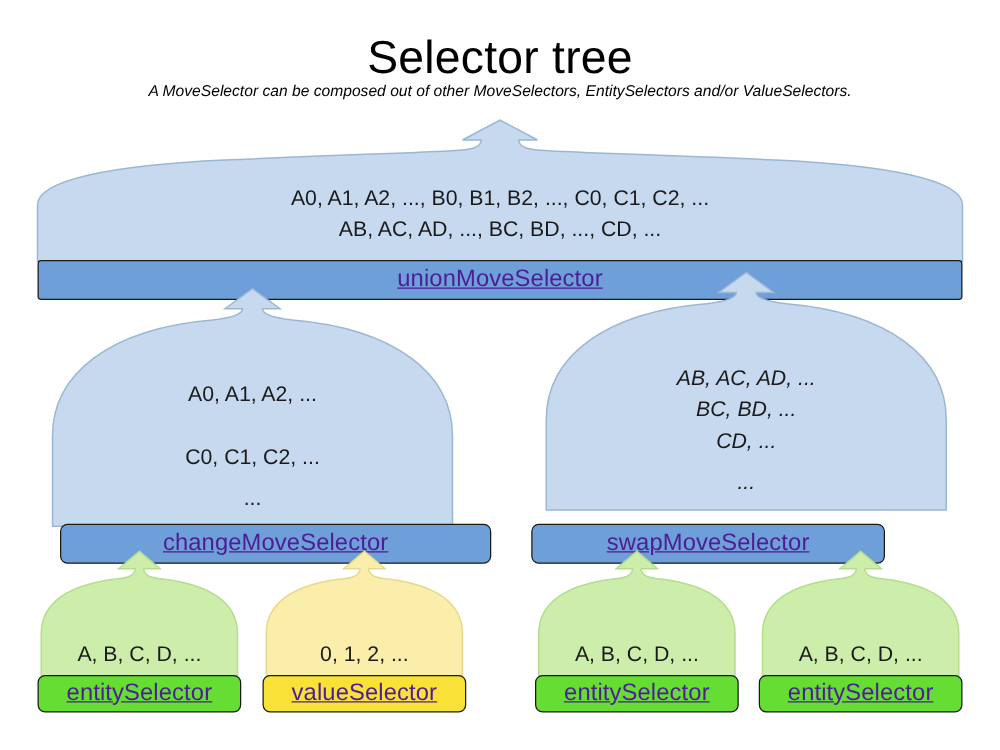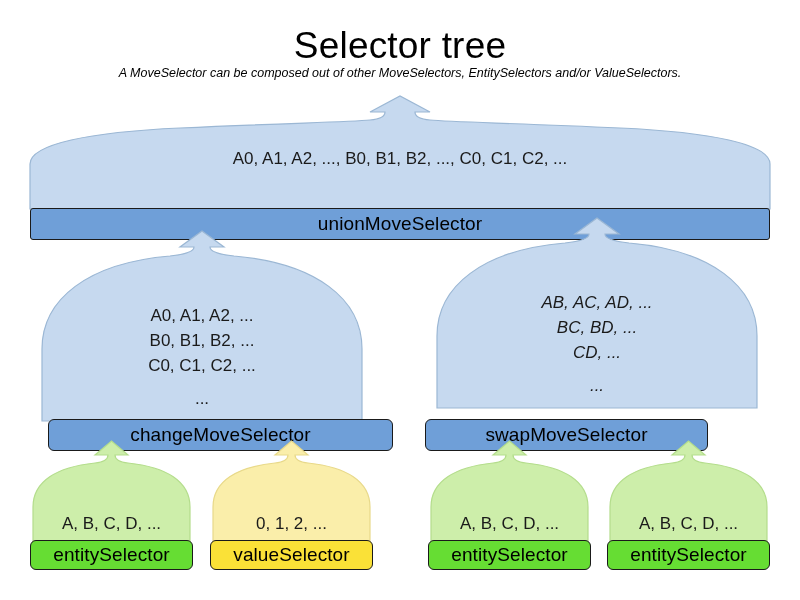--- a/index.html
+++ b/index.html
@@ -70,22 +70,23 @@
   }
   .label-bar {
     position: absolute;
     box-sizing: border-box;
     border: 1.3px solid #1a1a1a;
     border-radius: 6px;
     display: flex;
     align-items: center;
     justify-content: center;
     font-size: 19px;
-    color: #000000;
+    color: #4c1d95;
     letter-spacing: 0.1px;
+    text-decoration: underline;
   }
   .label-bar.square {
     border-radius: 3px;
   }
 </style>
 </head>
 <body>
 
 <div id="diagram-title">Selector tree</div>
 <div id="diagram-subtitle">A MoveSelector can be composed out of other MoveSelectors, EntitySelectors and/or ValueSelectors.</div>
@@ -102,41 +103,41 @@
                L 370,0
                L 400,16
                L 385,16
                C 385,20 388,23 400,24
                C 420,26 480,27 590,32
                C 680,36 740,48 740,68
                L 740,113 Z" fill="#c6d9ef" stroke="#9bb7d4" stroke-width="1.2"></path>
     </svg>
   </div>
   <div class="balloon-text" style="top:50px;">A0, A1, A2, ..., B0, B1, B2, ..., C0, C1, C2, ...</div>
+  <div class="balloon-text" style="top:75px;">AB, AC, AD, ..., BC, BD, ..., CD, ...</div>
 </div>
 <div class="label-bar square" id="bar-union" style="left:30px; top:208px; width:740px; height:32px; background:#6f9fd8;">unionMoveSelector</div>
 
 <div class="node" id="node-change" style="left:42px; top:241px; width:320px; height:180px;">
   <div class="balloon">
     <svg viewBox="0 0 320 180" preserveAspectRatio="none" aria-hidden="true">
       <path d="M 0,180
                L 0,108
                C 0,58 46,22 128,15
                C 146,13 152,10 152,6
                L 138,6
                L 160,-10
                L 182,6
                L 168,6
                C 168,10 174,13 192,15
                C 274,22 320,58 320,108
                L 320,180 Z" fill="#c6d9ef" stroke="#9bb7d4" stroke-width="1.2"></path>
     </svg>
   </div>
   <div class="balloon-text" style="top:62px;">A0, A1, A2, ...</div>
-  <div class="balloon-text" style="top:87px;">B0, B1, B2, ...</div>
   <div class="balloon-text" style="top:112px;">C0, C1, C2, ...</div>
   <div class="balloon-text" style="top:145px;">...</div>
 </div>
 <div class="label-bar" id="bar-change" style="left:30px; top:419px; width:345px; height:32px; background:#6f9fd8;margin-left:18px;">changeMoveSelector</div>
 
 <div class="node" id="node-swap" style="left:437px; top:228px; width:320px; height:180px;font-style:italic;">
   <div class="balloon">
     <svg viewBox="0 0 320 180" preserveAspectRatio="none" aria-hidden="true">
       <path d="M 0,180
                L 0,108

